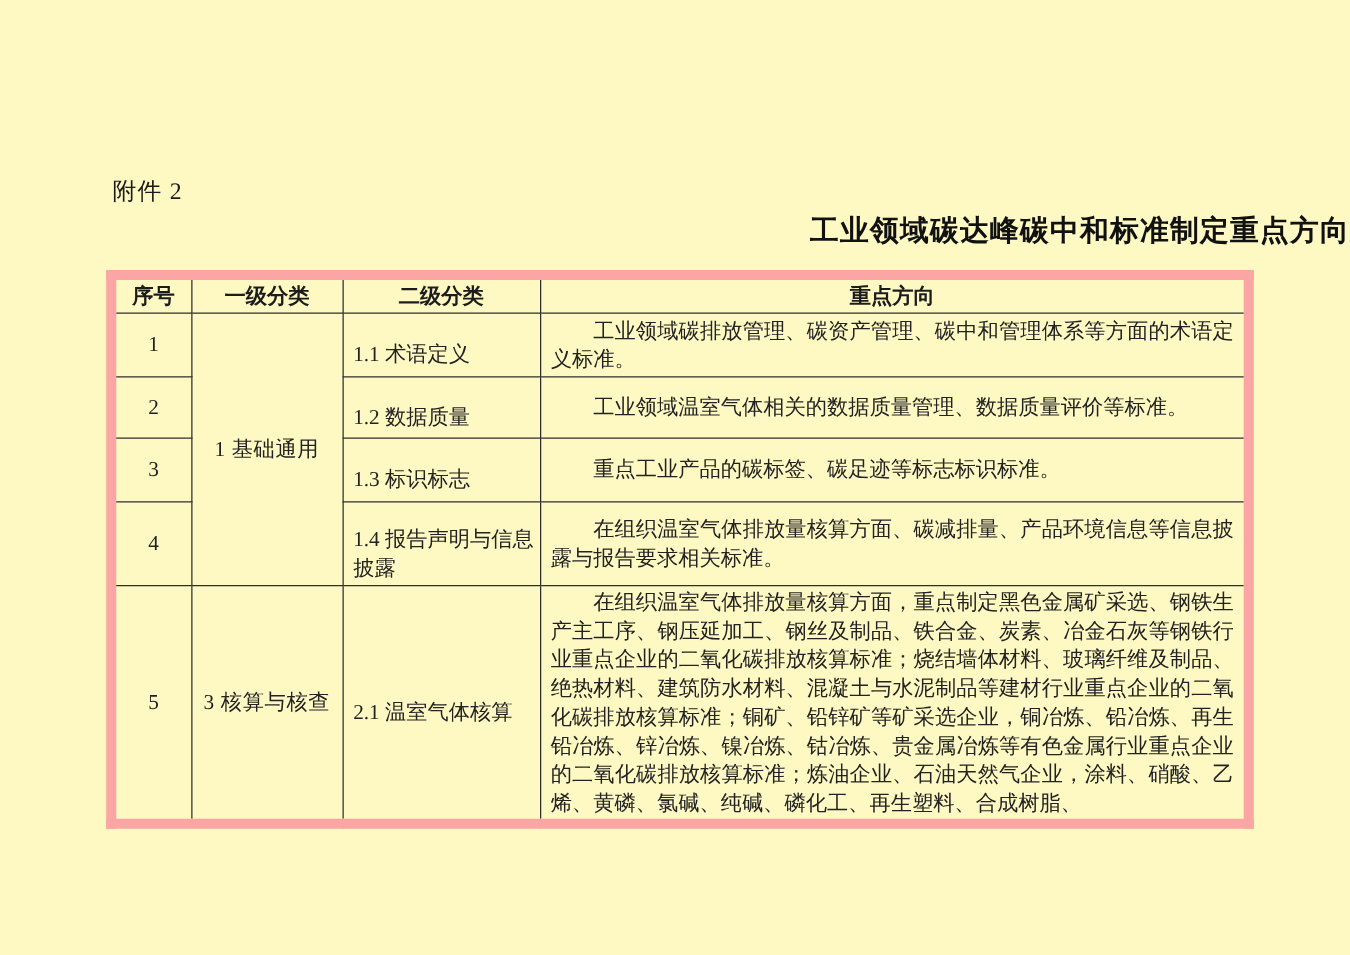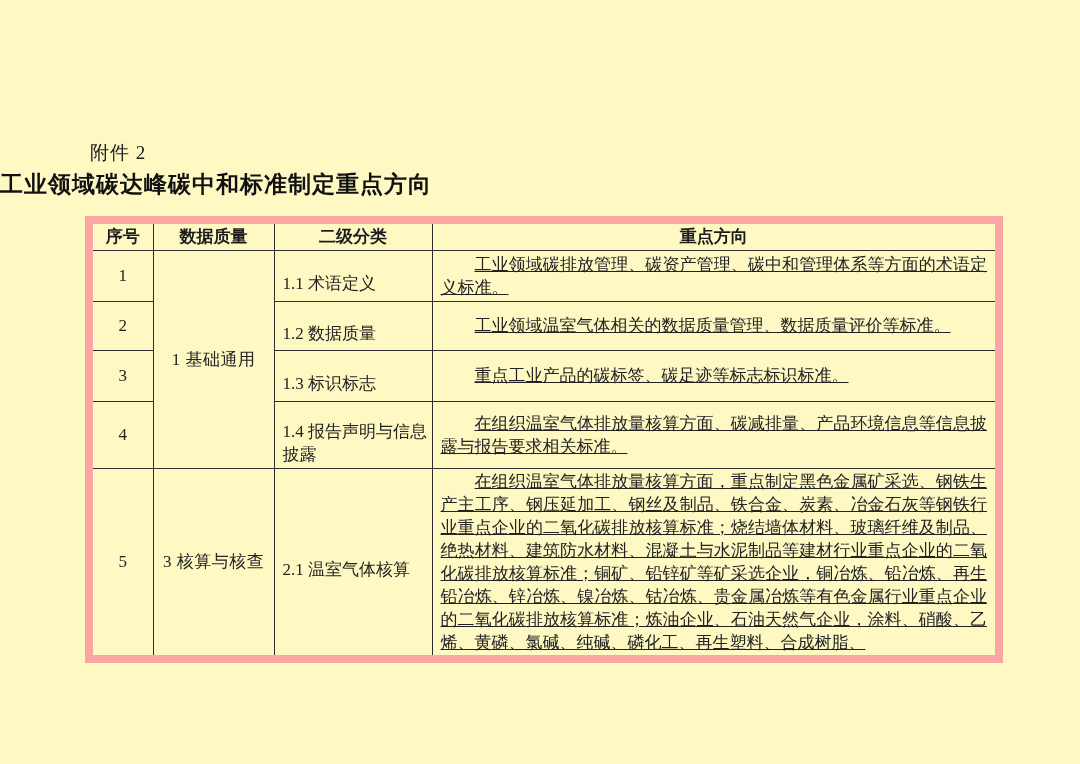--- a/index.html
+++ b/index.html
@@ -19,21 +19,21 @@
     top: 140px;
     font-size: 19px;
     letter-spacing: 1px;
     color: #1a1a1a;
   }
   .doc-title {
     position: absolute;
     left: 0;
     top: 169px;
     width: 100%;
-    text-align: left;
+    text-align: right;
     font-size: 23px;
     font-weight: bold;
     letter-spacing: 1px;
     color: #111111;
     font-family: "Liberation Serif", "DejaVu Serif", serif;
   }
   table.std-table {
     position: absolute;
     left: 85px;
     top: 216px;
@@ -80,21 +80,20 @@
     padding: 18px 4px 2px 8px;
     line-height: 23px;
     font-size: 17px;
   }
   td.cell-dir {
     text-align: justify;
     text-justify: inter-ideograph;
     padding: 1px 8px;
     line-height: 23px;
     font-size: 17px;
-    text-decoration: underline;
   }
   td.cell-dir p {
     text-indent: 2em;
     text-align: justify;
   }
   .page-number {
     position: absolute;
     left: 0;
     top: 676px;
     width: 100%;
@@ -115,21 +114,21 @@
   <table class="std-table">
     <colgroup>
       <col class="c-no">
         <col class="c-l1">
         <col class="c-l2">
         <col class="c-dir">
     </colgroup>
     <thead>
       <tr>
         <th>序号</th>
-        <th>数据质量</th>
+        <th>一级分类</th>
         <th>二级分类</th>
         <th>重点方向</th>
       </tr>
     </thead>
     <tbody>
       <tr class="r1">
         <td class="cell-no">1</td>
         <td class="cell-l1" rowspan="4">1 基础通用</td>
         <td class="cell-l2">1.1 术语定义</td>
         <td class="cell-dir">

